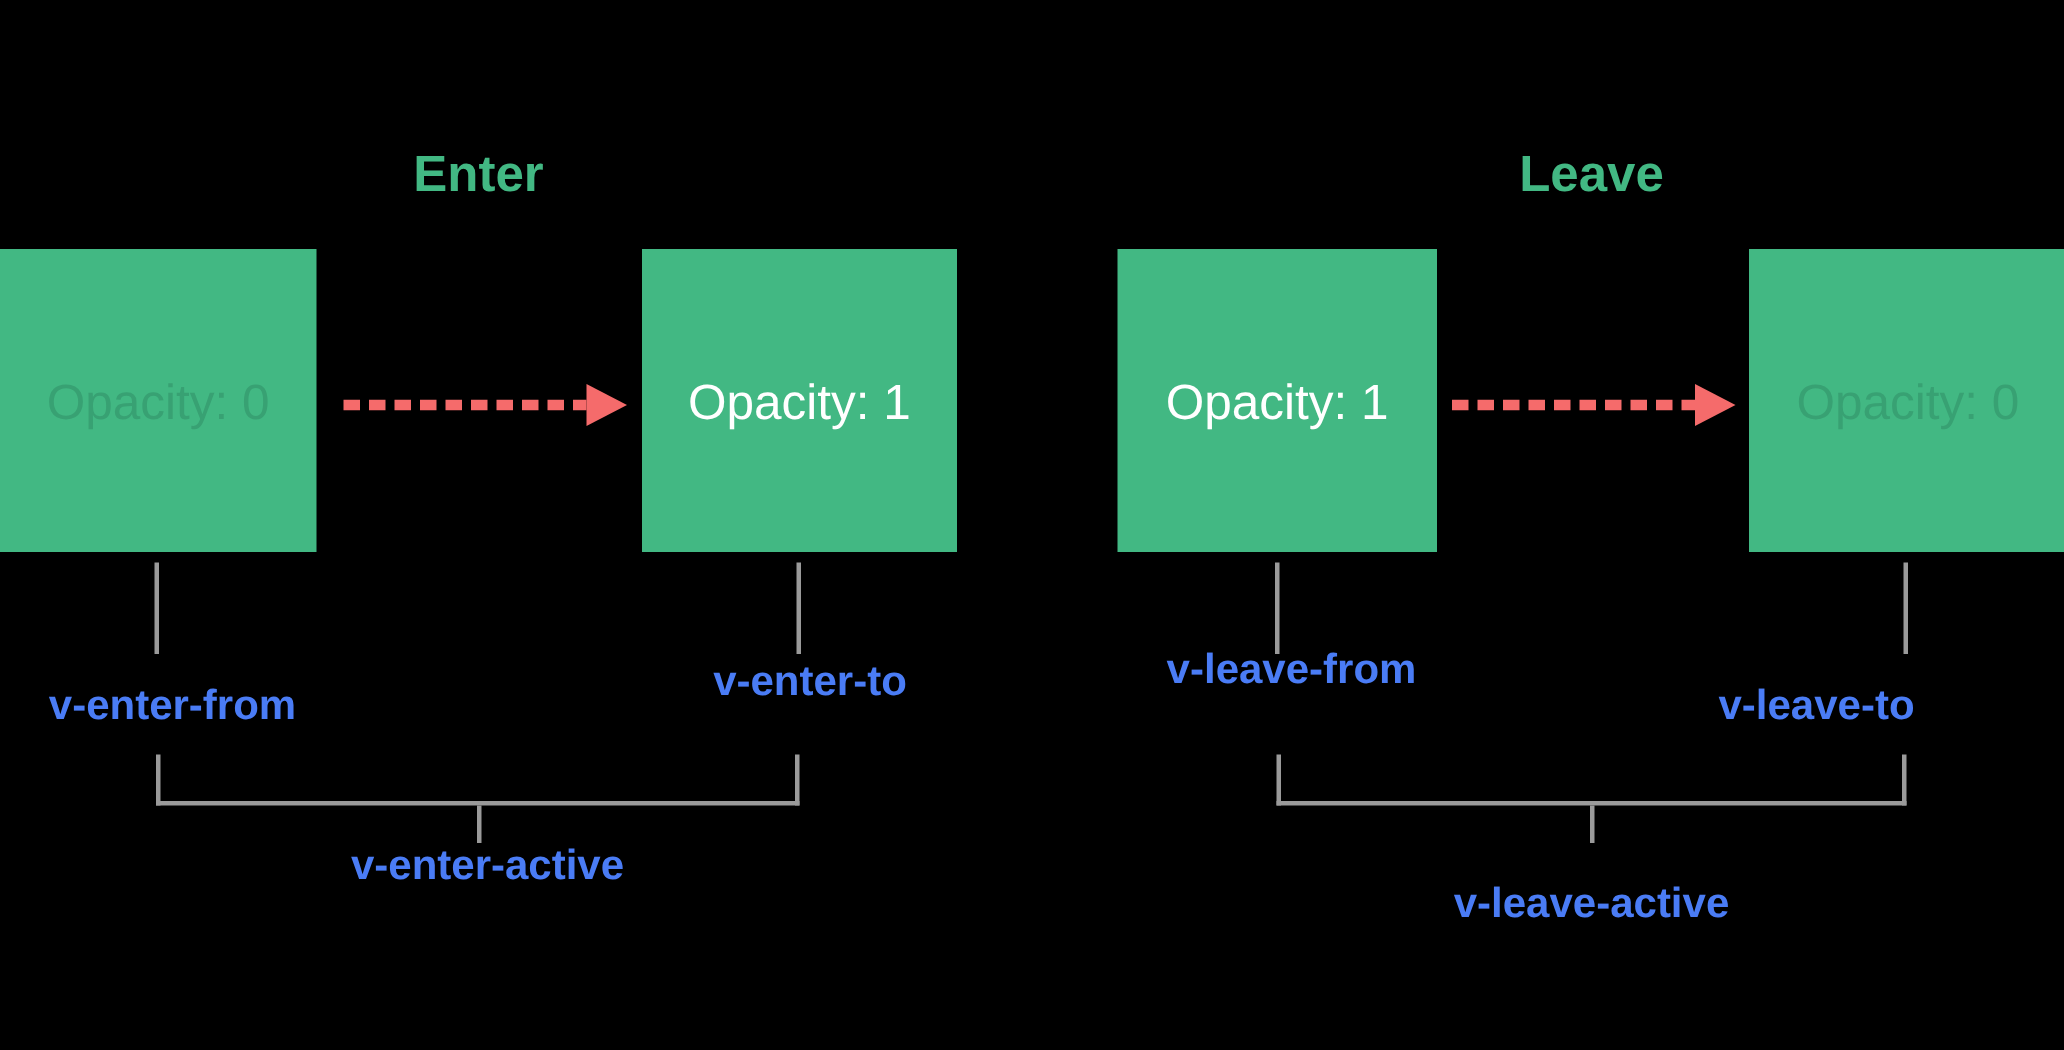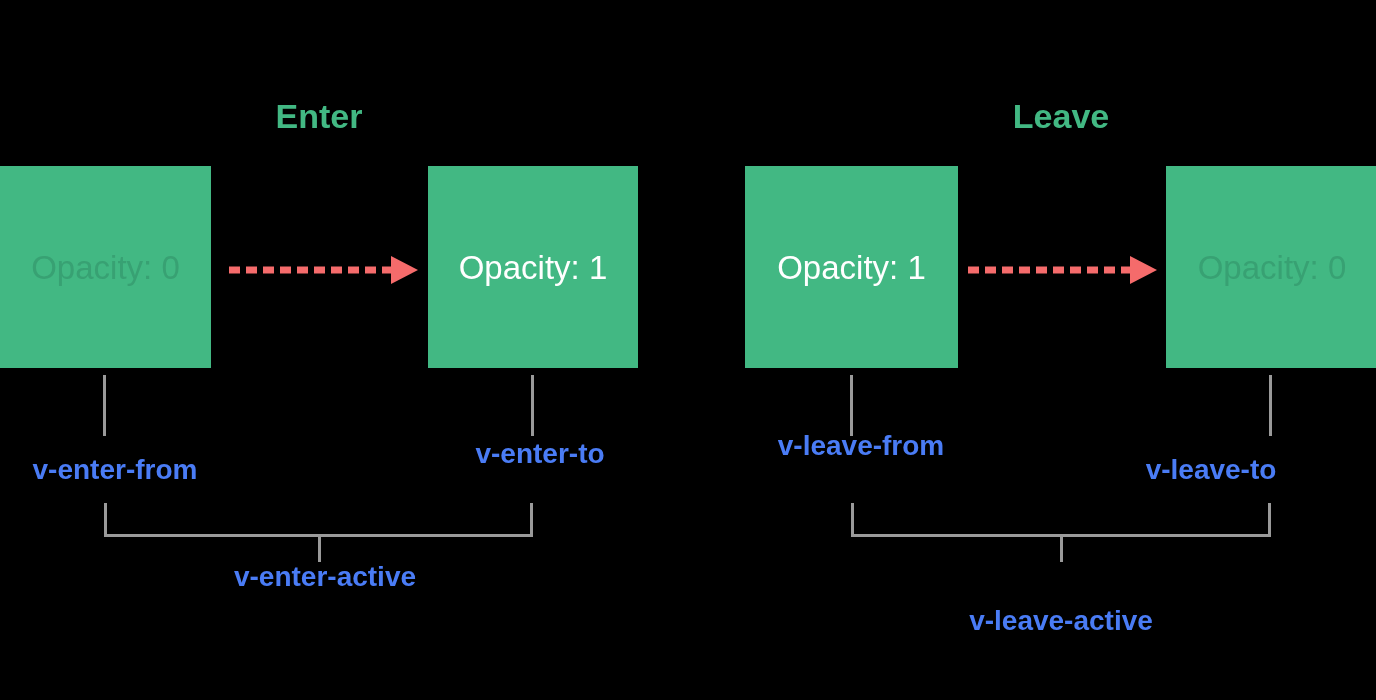--- a/index.html
+++ b/index.html
@@ -134,16 +134,16 @@
 
     <div class="vline" style="left:850px; top:375px; height:61px"></div>
     <div class="vline" style="left:1269px; top:375px; height:61px"></div>
 
     <div class="mono-label" style="left:861px; top:432px">v-leave-from</div>
     <div class="mono-label" style="left:1211px; top:456px">v-leave-to</div>
 
     <div class="bracket" style="left:851px; width:420px"></div>
     <div class="vline" style="left:1060px; top:537px; height:25px"></div>
 
-    <div class="mono-label" style="left:1061px; top:607px">v-leave-active</div>
+    <div class="mono-label" style="left:1061px; top:588px">v-leave-active</div>
   </section>
 
 </div>
 
 </body></html>

